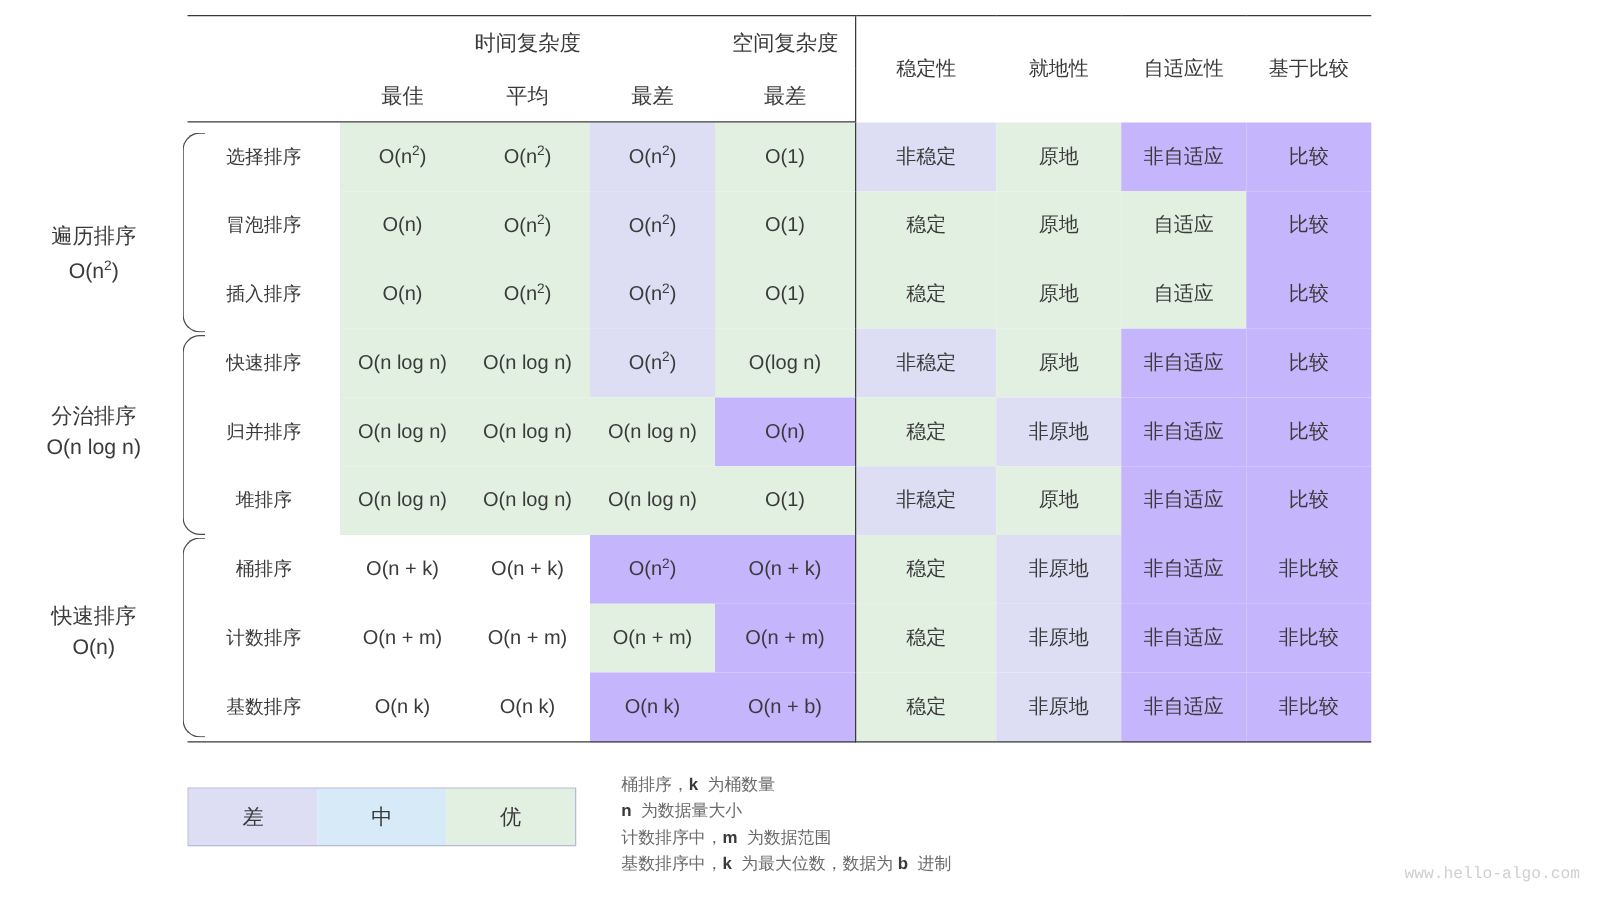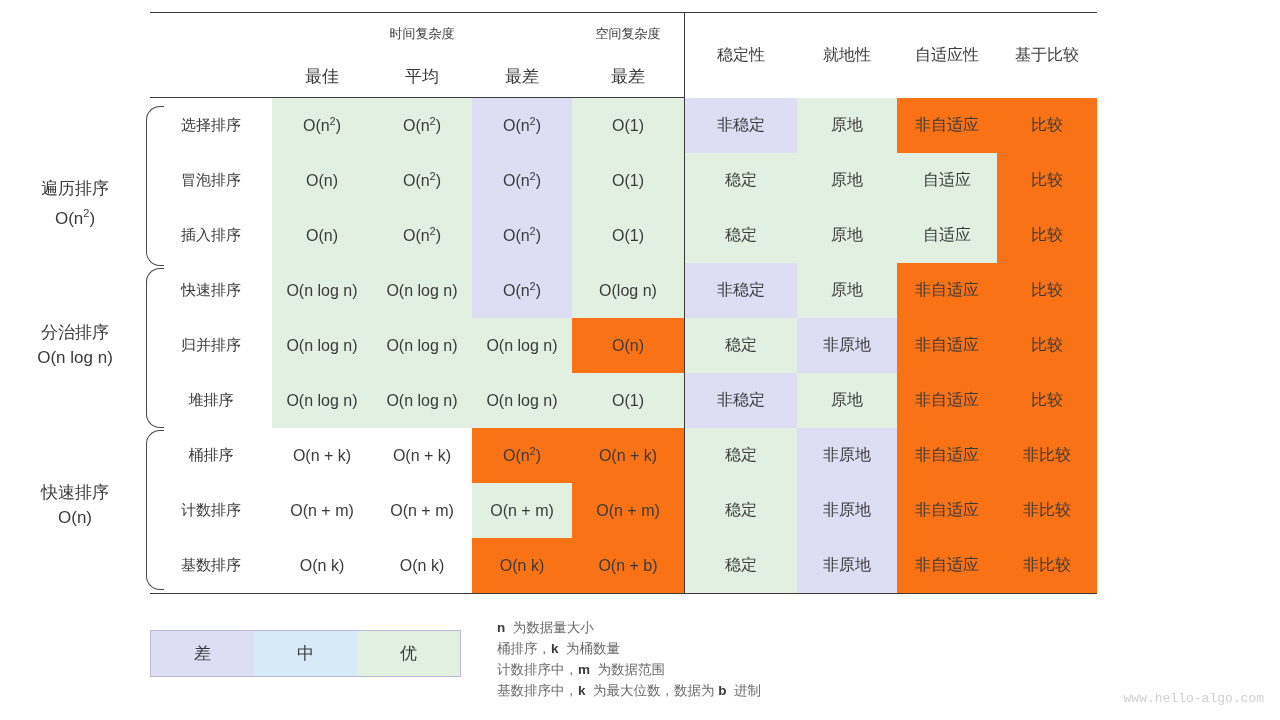--- a/index.html
+++ b/index.html
@@ -63,21 +63,21 @@
   table.main td, table.main th {
     padding: 0;
     margin: 0;
     font-weight: normal;
     text-align: center;
     vertical-align: middle;
     color: #3a3a3a;
   }
   .hdr-top td {
     height: 42px;
-    font-size: 13px;
+    font-size: 17px;
   }
   .hdr-sub td {
     height: 42px;
     font-size: 17px;
   }
   .topline td { border-top: 1.6px solid #3a3a3a; }
   .headsep td { border-bottom: 1.6px solid #3a3a3a; }
   .bottomline td { border-bottom: 1.6px solid #3a3a3a; }
 
   td.name {
@@ -89,21 +89,21 @@
     height: 55px;
     font-size: 16px;
   }
   td.c-time { width: 100px; }
   td.c-wide { width: 112px; }
 
   .vsep { border-right: 1.6px solid #3a3a3a; }
 
   
   .bad  { background: #ddddf4; }  
-  .mid  { background: #f97316; }  
+  .mid  { background: #c4b5fd; }  
   .good { background: #e2f0e2; }  
   .none { background: transparent; }
 
   sup { font-size: 11px; vertical-align: super; }
 
   
   .legend {
     position: absolute;
     left: 150px;
     top: 630px;
@@ -285,20 +285,20 @@
       </tbody>
   </table>
 
   <div class="legend">
     <div style="background: rgb(221, 221, 244);">差</div>
     <div style="background: rgb(215, 234, 247);">中</div>
     <div style="background: rgb(226, 240, 226);">优</div>
   </div>
 
   <div class="notes">
+    <div>桶排序，<b>k</b>&nbsp; 为桶数量</div>
     <div><b>n</b>&nbsp; 为数据量大小</div>
-    <div>桶排序，<b>k</b>&nbsp; 为桶数量</div>
     <div>计数排序中，<b>m</b>&nbsp; 为数据范围</div>
     <div>基数排序中，<b>k</b>&nbsp; 为最大位数，数据为&nbsp;<b>b</b>&nbsp; 进制</div>
   </div>
 
   <div class="watermark">www.hello-algo.com</div>
 </div>
 
 </body></html>

